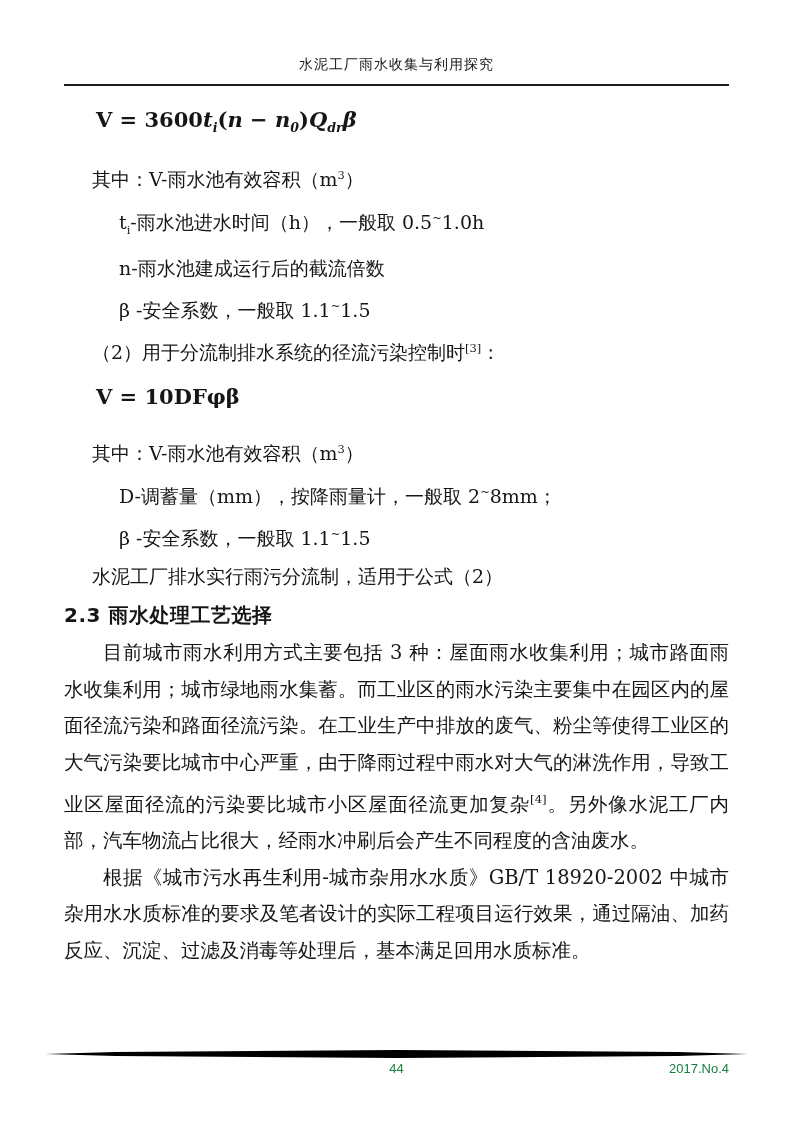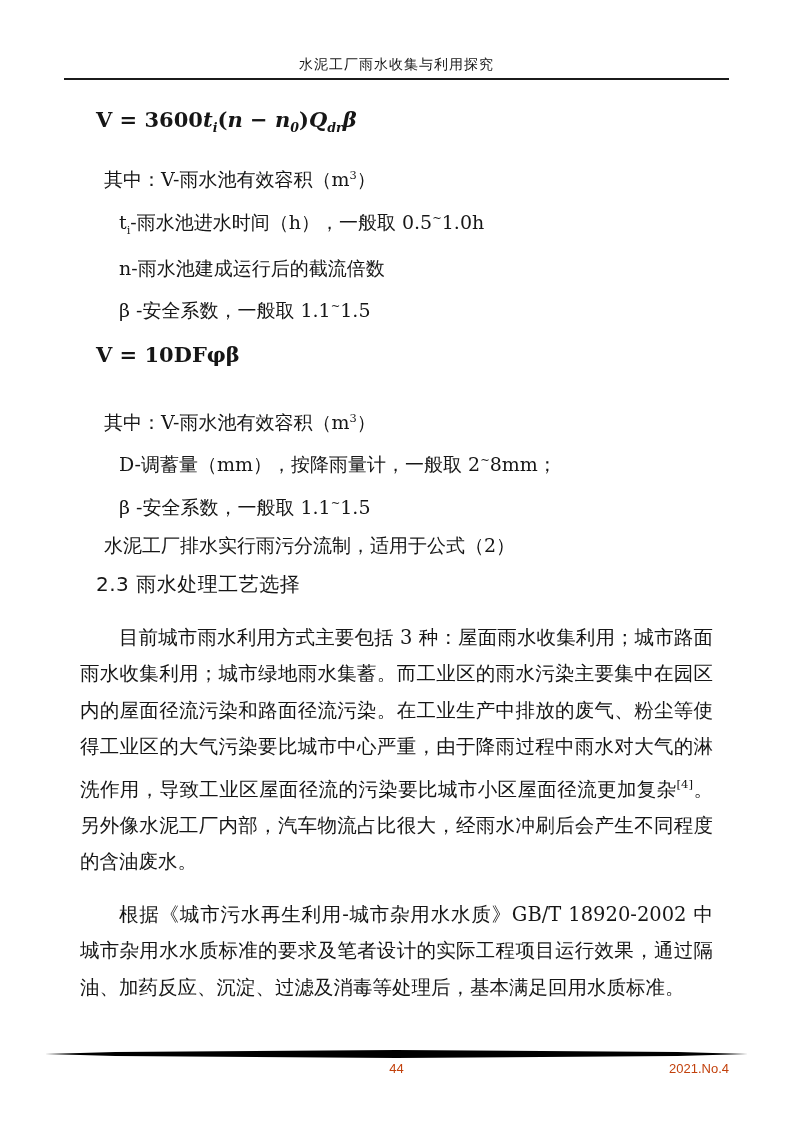--- a/index.html
+++ b/index.html
@@ -12,75 +12,74 @@
     overflow: hidden;
   }
   .page { position: absolute; inset: 0; }
 
   
   .header {
     position: absolute; left: 64px; right: 64px; top: 56px;
     text-align: center;
     font-size: 14px;
     letter-spacing: 1px;
-    padding-bottom: 4px;
+    padding-bottom: 10px;
     border-bottom: 2px solid #1b1b1b;
   }
 
   
   .content { position: absolute; left: 64px; right: 64px; top: 100px; }
 
   .line { font-size: 19px; line-height: 38px; white-space: nowrap; }
   .formula {
     font-family: "DejaVu Serif", serif;
     font-weight: bold;
     font-size: 21px;
     line-height: 30px;
     margin-left: 32px;
     white-space: nowrap;
   }
   .formula-1 { margin-top: 5px; margin-bottom: 13px; margin-left: 32px; }
-  .formula-2 { margin-top: 11px; margin-bottom: 29px; }
-  .indent-1 { margin-left: 40px; }
+  .formula-2 { margin-top: 11px; margin-bottom: 18px; }
+  .indent-1 { margin-left: 28px; }
   .indent-2 { margin-left: 55px; }
 
   .seg-n { }
   .seg-i { font-style: italic; }
   .seg-sub { vertical-align: sub; font-size: 0.6em; }
   .seg-sup { vertical-align: super; font-size: 0.6em; }
   .formula .seg-sub { font-style: italic; }
 
   .section-heading {
     font-family: "DejaVu Sans", "Liberation Sans", sans-serif;
-    font-weight: normal;
+    font-weight: bold;
     font-size: 20px;
     line-height: 40px;
     letter-spacing: 0.5px;
-    margin-left: 32px;
   }
 
   .para {
     font-size: 19.5px;
     line-height: 36.5px;
     text-align: justify;
     text-indent: 2em;
-    margin: 16px;
+    margin: 0;
   }
 
   
   .footer-bar {
     position: absolute; left: 45px; right: 45px; top: 1050px; height: 8px;
     background: #000000;
     clip-path: polygon(0 50%, 10% 26%, 50% 0, 90% 26%, 100% 50%, 90% 74%, 50% 100%, 10% 74%);
   }
   .footer-row {
     position: absolute; left: 64px; right: 64px; top: 1061px; height: 20px;
     font-family: "Liberation Sans", "DejaVu Sans", sans-serif;
     font-size: 13px;
-    color: #c2410c;
+    color: #15803d;
   }
   .footer-page-num {
     position: absolute; left: 0; right: 0; text-align: center;
   }
   .footer-issue {
     position: absolute; right: 0;
   }
 </style>
 </head>
 <body>
@@ -93,35 +92,36 @@
 
   <div class="content">
 
     <div class="formula formula-1"><span class="seg-n">V = 3600</span><span class="seg-i">t</span><span class="seg-sub">i</span><span class="seg-n">(</span><span class="seg-i">n</span><span class="seg-n"> − </span><span class="seg-i">n</span><span class="seg-sub">0</span><span class="seg-n">)</span><span class="seg-i">Q</span><span class="seg-sub">dr</span><span class="seg-i">β</span></div>
 
     <div class="line indent-1"><span class="seg-n">其中：V-雨水池有效容积（m</span><span class="seg-sup">3</span><span class="seg-n">）</span></div>
     <div class="line indent-2"><span class="seg-n">t</span><span class="seg-sub">i</span><span class="seg-n">-雨水池进水时间（h），一般取 0.5</span><span class="seg-sup">~</span><span class="seg-n">1.0h</span></div>
     <div class="line indent-2"><span class="seg-n">n-雨水池建成运行后的截流倍数</span></div>
     <div class="line indent-2"><span class="seg-n">β -安全系数，一般取 1.1</span><span class="seg-sup">~</span><span class="seg-n">1.5</span></div>
 
+    <div class="line indent-1"><span class="seg-n">（2）用于分流制排水系统的径流污染控制时</span><span class="seg-sup">[3]</span><span class="seg-n">：</span></div>
 
     <div class="formula formula-2"><span class="seg-n">V = 10DFφβ</span></div>
 
     <div class="line indent-1"><span class="seg-n">其中：V-雨水池有效容积（m</span><span class="seg-sup">3</span><span class="seg-n">）</span></div>
     <div class="line indent-2"><span class="seg-n">D-调蓄量（mm），按降雨量计，一般取 2</span><span class="seg-sup">~</span><span class="seg-n">8mm；</span></div>
     <div class="line indent-2"><span class="seg-n">β -安全系数，一般取 1.1</span><span class="seg-sup">~</span><span class="seg-n">1.5</span></div>
 
     <div class="line indent-1"><span class="seg-n">水泥工厂排水实行雨污分流制，适用于公式（2）</span></div>
 
     <div class="section-heading">2.3 雨水处理工艺选择</div>
 
     <p class="para"><span class="seg-n">目前城市雨水利用方式主要包括 3 种：屋面雨水收集利用；城市路面雨水收集利用；城市绿地雨水集蓄。而工业区的雨水污染主要集中在园区内的屋面径流污染和路面径流污染。在工业生产中排放的废气、粉尘等使得工业区的大气污染要比城市中心严重，由于降雨过程中雨水对大气的淋洗作用，导致工业区屋面径流的污染要比城市小区屋面径流更加复杂</span><span class="seg-sup">[4]</span><span class="seg-n">。另外像水泥工厂内部，汽车物流占比很大，经雨水冲刷后会产生不同程度的含油废水。</span></p>
     <p class="para"><span class="seg-n">根据《城市污水再生利用-城市杂用水水质》GB/T 18920-2002 中城市杂用水水质标准的要求及笔者设计的实际工程项目运行效果，通过隔油、加药反应、沉淀、过滤及消毒等处理后，基本满足回用水质标准。</span></p>
 
   </div>
 
   <div class="footer-bar"></div>
   <div class="footer-row">
     <span class="footer-page-num">44</span>
-    <span class="footer-issue">2021.No.4</span>
+    <span class="footer-issue">2017.No.4</span>
   </div>
 
 </div>
 
 </body></html>

